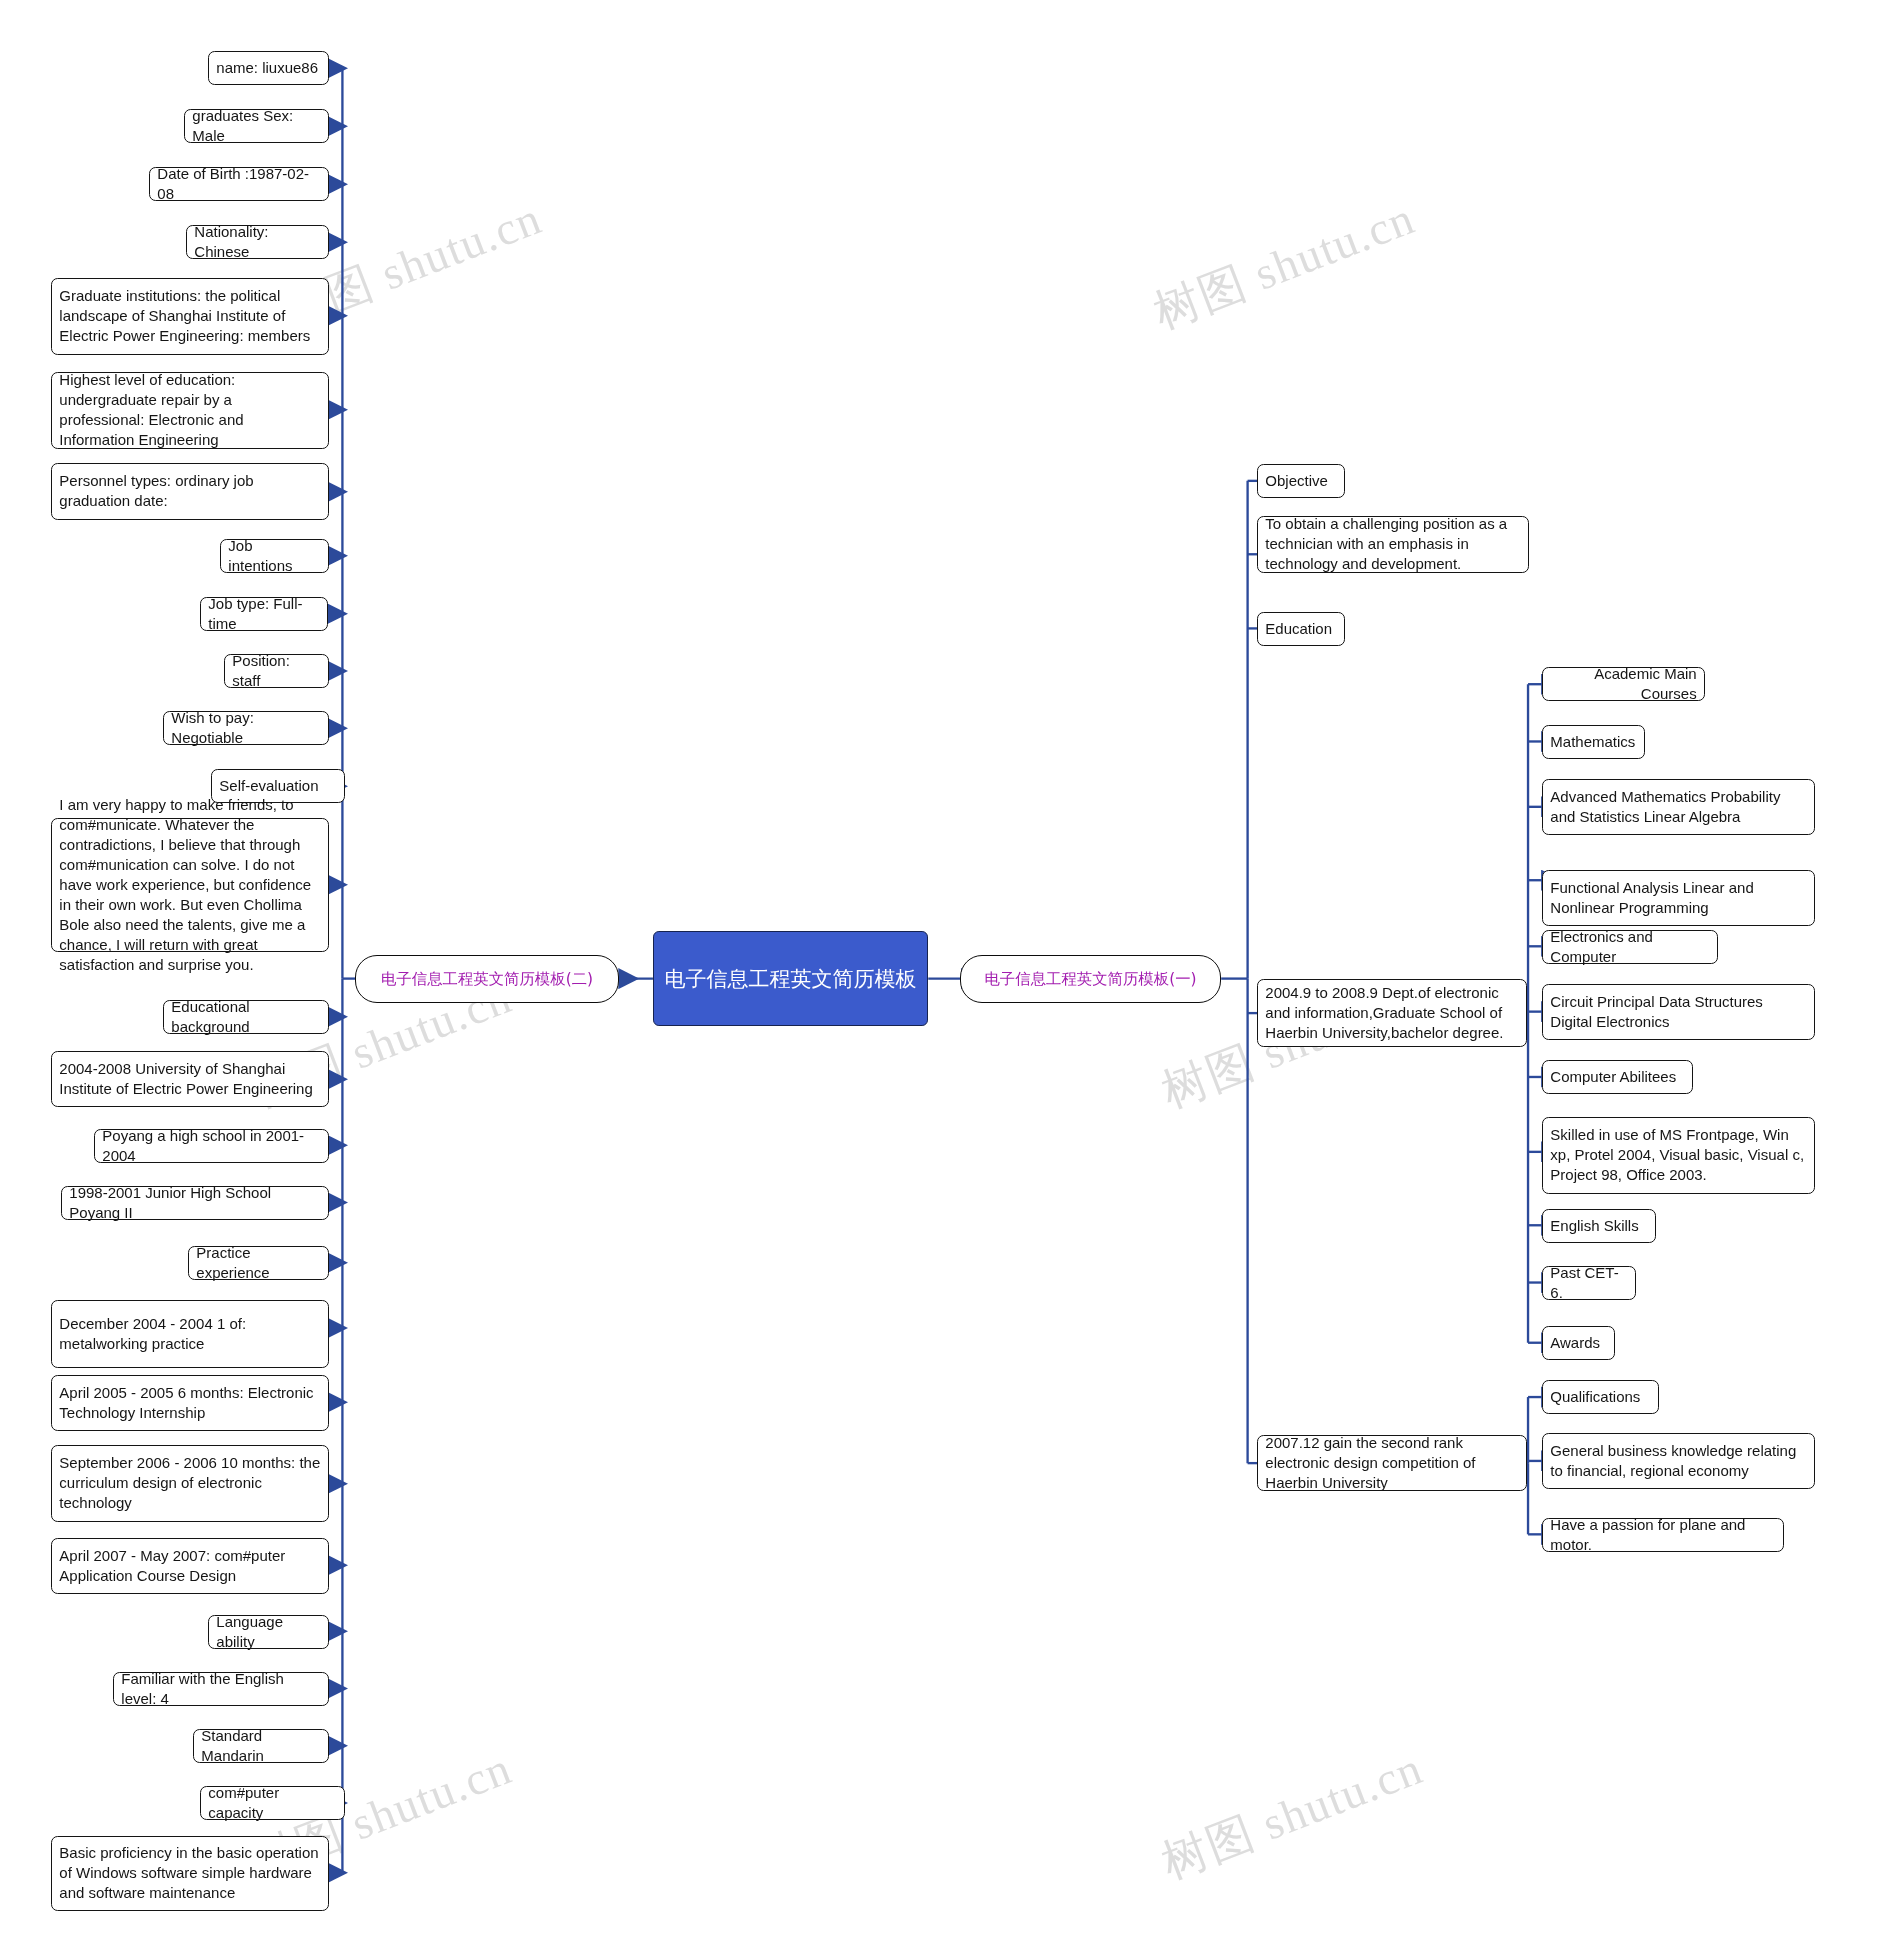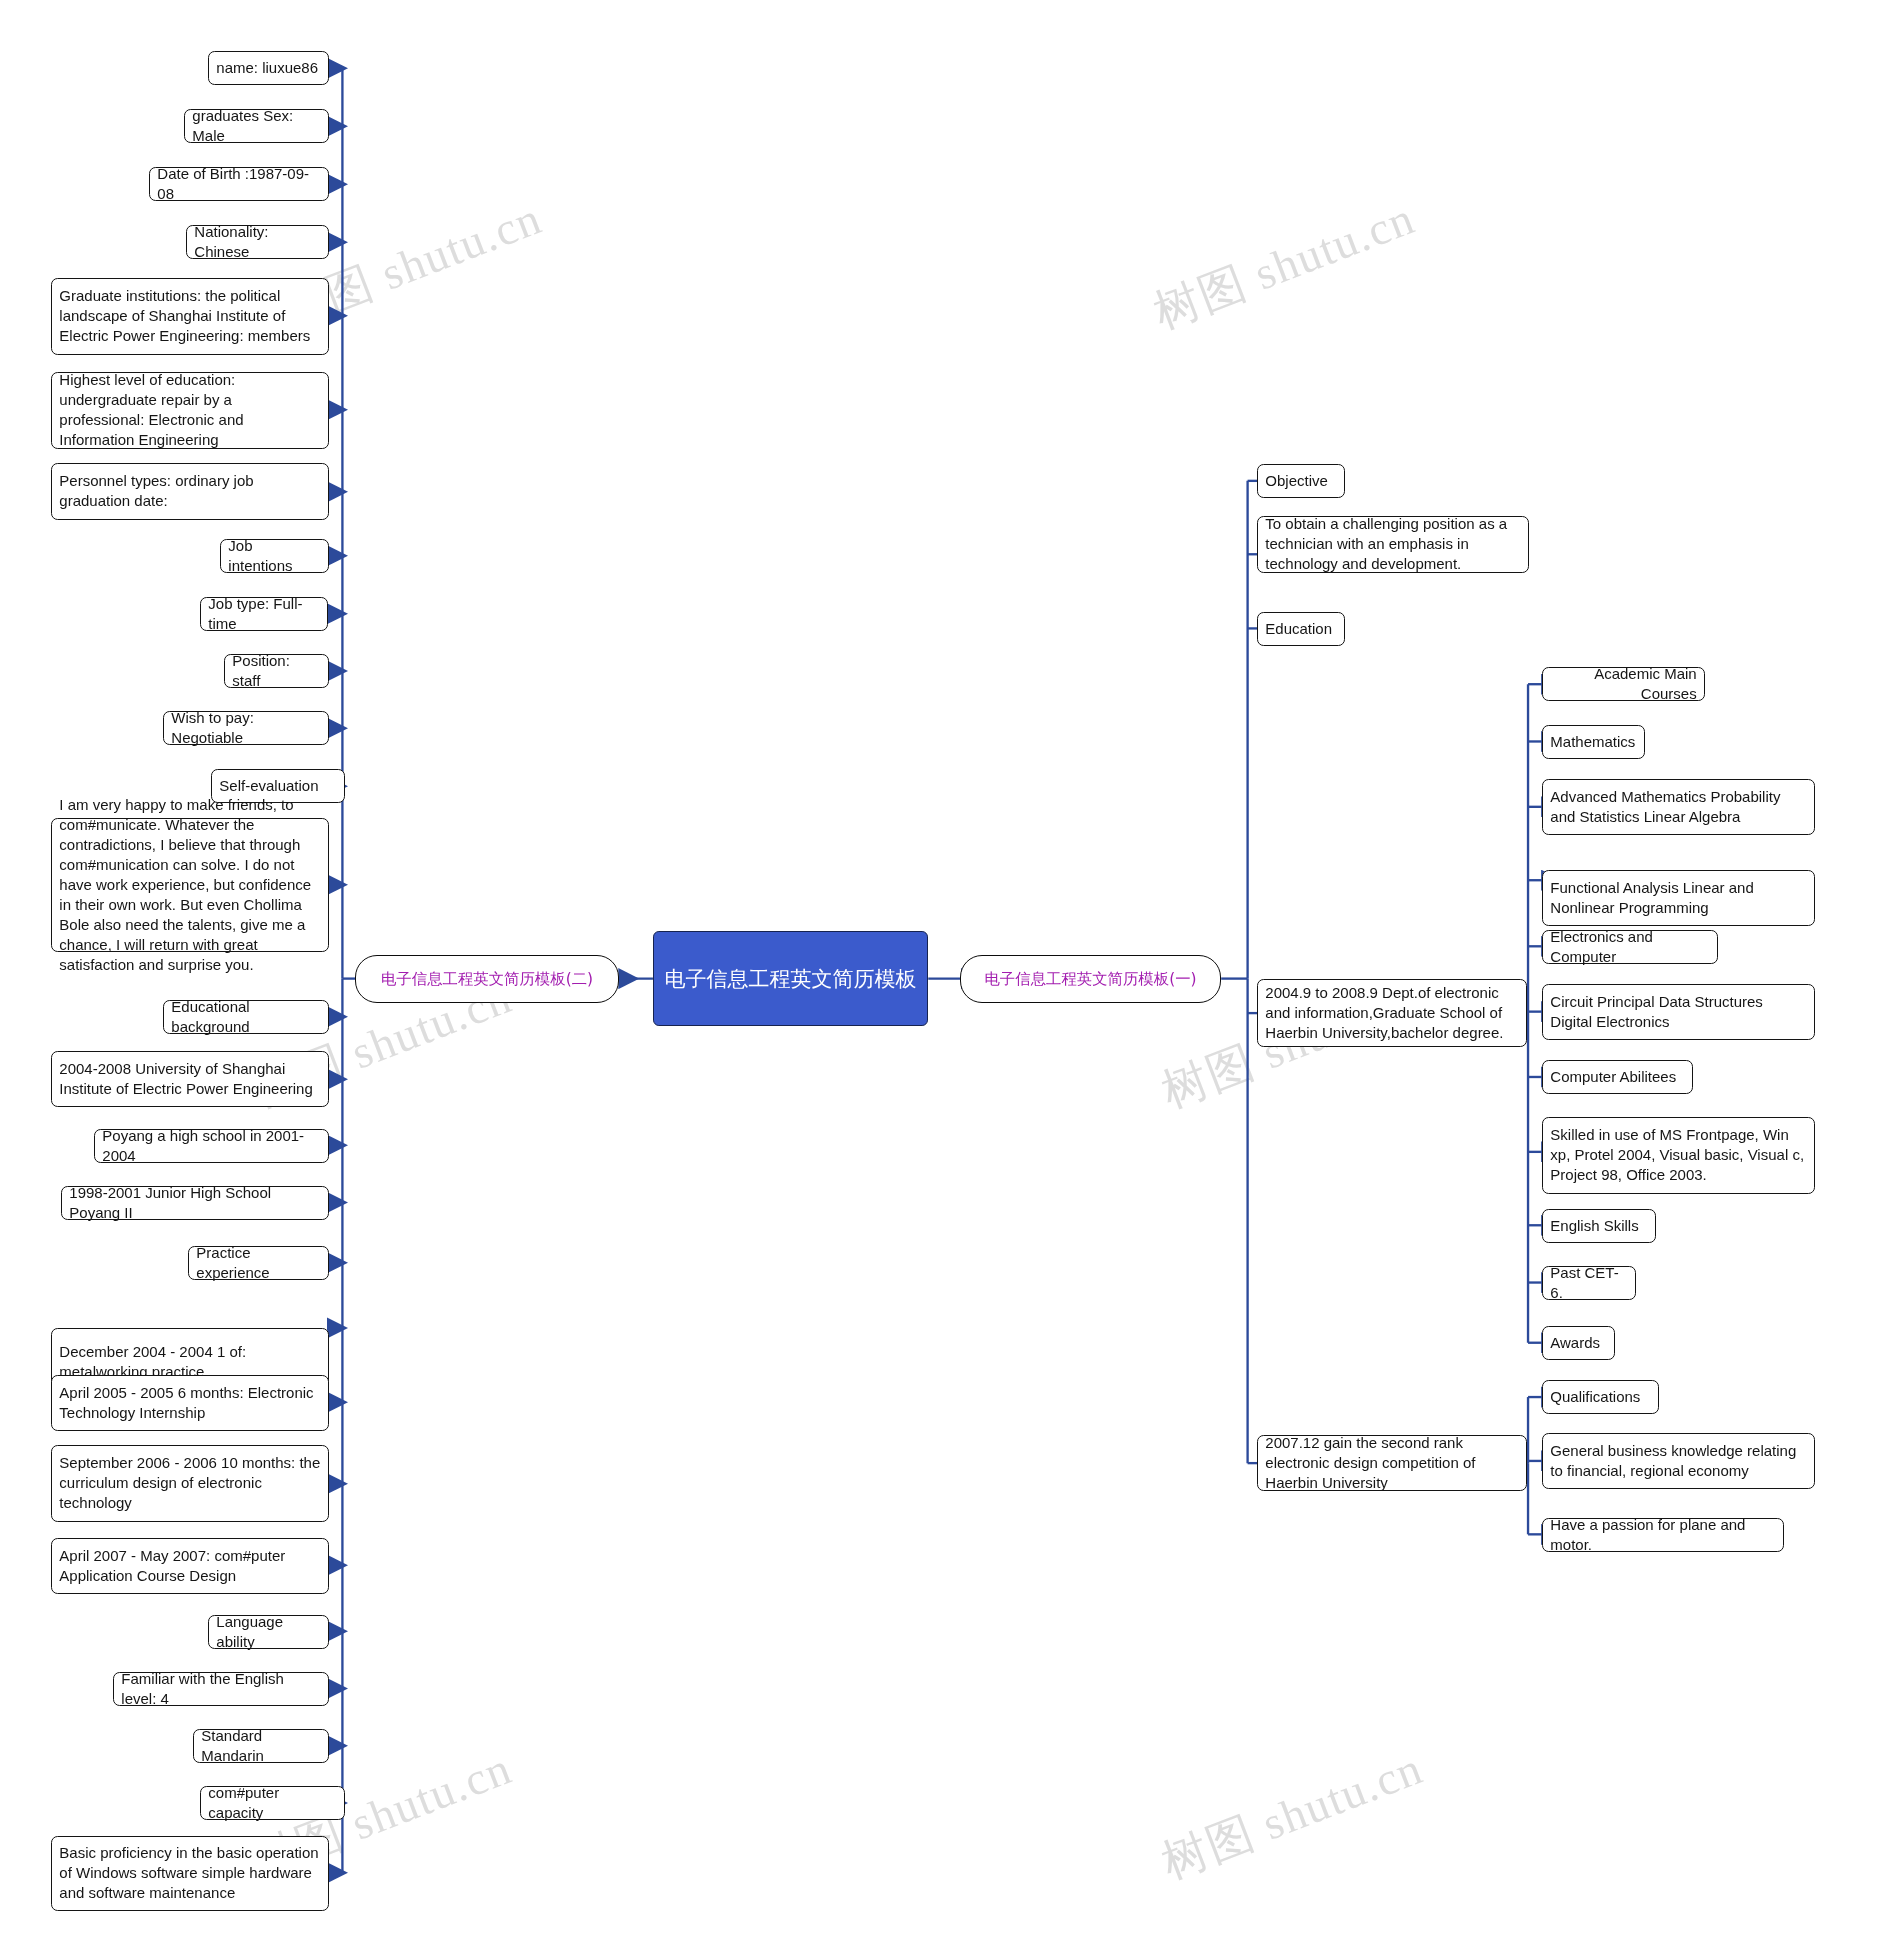--- a/index.html
+++ b/index.html
@@ -200,21 +200,21 @@
     <span>电子信息工程英文简历模板(一)</span>
   </div>
 
   <div class="node c" style="left:208px; top:51px;  width:121px; height:34px;">
       <span class="txt">name:  liuxue86</span>
     </div>
   <div class="node c" style="left:184px; top:109px; width:145px; height:34px;">
       <span class="txt">graduates Sex: Male</span>
     </div>
   <div class="node c" style="left:149px; top:167px; width:180px; height:34px;">
-      <span class="txt">Date of Birth :1987-09-08</span>
+      <span class="txt">Date of Birth :1987-02-08</span>
     </div>
   <div class="node c" style="left:186px; top:225px; width:143px; height:34px;">
       <span class="txt">Nationality: Chinese</span>
     </div>
 
   <div class="node l" style="left:51px;  top:278px; width:278px; height:77px;">
       <span class="txt">Graduate institutions: the political landscape of Shanghai Institute of Electric Power Engineering: members</span>
     </div>
   <div class="node l" style="left:51px;  top:372px; width:278px; height:77px;">
       <span class="txt">Highest level of education: undergraduate repair by a professional: Electronic and Information Engineering</span>
@@ -252,21 +252,21 @@
   <div class="node c" style="left:94px; top:1129px; width:235px; height:34px;">
       <span class="txt">Poyang a high school in 2001-2004</span>
     </div>
   <div class="node c" style="left:61px;  top:1186px; width:268px; height:34px;">
       <span class="txt">1998-2001 Junior High School Poyang II</span>
     </div>
 
   <div class="node c" style="left:188px; top:1246px; width:141px; height:34px;">
       <span class="txt">Practice experience</span>
     </div>
-  <div class="node l" style="left:51px;  top:1300px; width:278px; height:68px;margin-top:28px;">
+  <div class="node l" style="left:51px;  top:1300px; width:278px; height:68px;">
       <span class="txt">December 2004 - 2004 1 of: metalworking practice</span>
     </div>
   <div class="node l" style="left:51px;  top:1375px; width:278px; height:56px;">
       <span class="txt">April 2005 - 2005 6 months: Electronic Technology Internship</span>
     </div>
   <div class="node l" style="left:51px;  top:1445px; width:278px; height:77px;">
       <span class="txt">September 2006 - 2006 10 months: the curriculum design of electronic technology</span>
     </div>
   <div class="node l" style="left:51px;  top:1538px; width:278px; height:56px;">
       <span class="txt">April 2007 - May 2007: com#puter Application Course Design</span>

